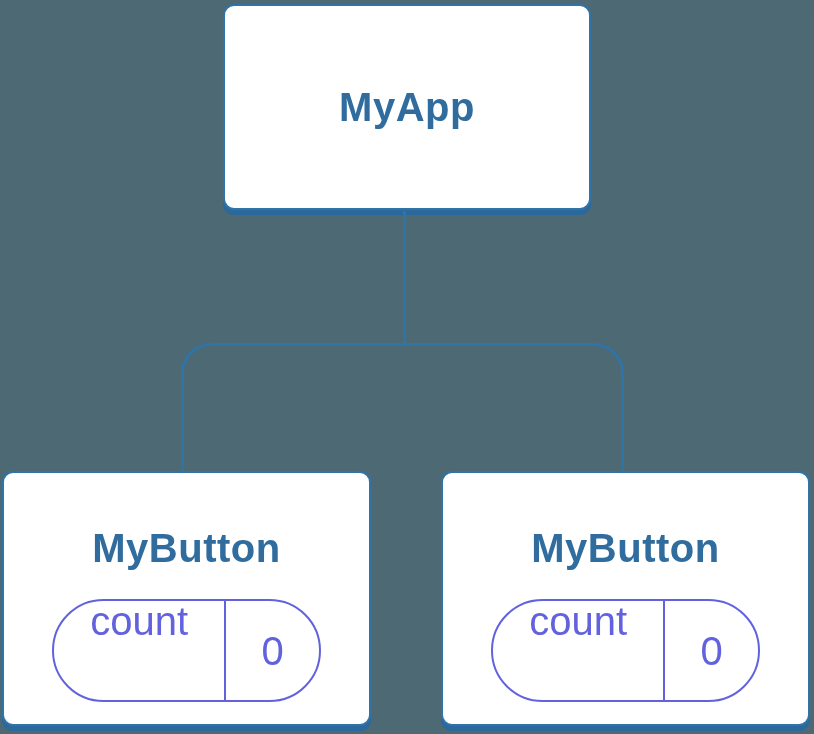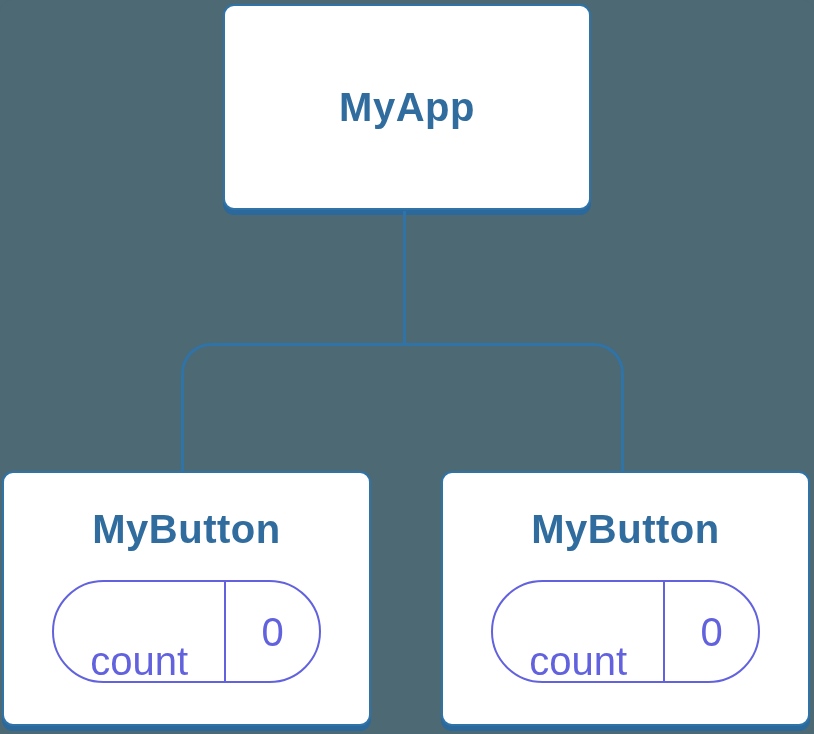--- a/index.html
+++ b/index.html
@@ -26,21 +26,21 @@
   }
   .node-root {
     left: 223px; top: 4px;
     width: 368px; height: 206px;
     display: flex; align-items: center; justify-content: center;
   }
   .node-child {
     top: 471px;
     width: 369px; height: 255px;
     display: flex; flex-direction: column; align-items: center;
-    padding-top: 33px;
+    padding-top: 52px;
   }
   .node-child-left  { left: 2px; }
   .node-child-right { left: 441px; }
   .node-label {
     color: #306d9e;
     font-size: 40px;
     font-weight: 600;
     letter-spacing: 0.5px;
     line-height: 46px;
     white-space: nowrap;
@@ -68,21 +68,21 @@
     border: 2px solid #6262de;
     border-radius: 52px;
     display: flex;
     align-items: stretch;
     background: #ffffff;
     overflow: hidden;
   }
   .pill-key {
     flex: 0 0 65%;
     border-right: 2px solid #6262de;
-    display: flex; align-items: flex-end; justify-content: center;
+    display: flex; align-items: flex-start; justify-content: center;
   }
   .pill-value {
     flex: 1 1 35%;
     display: flex; align-items: center; justify-content: center;
   }
   .pill-text {
     color: #6262de;
     font-size: 40px;
     font-weight: 400;
     line-height: 1;

